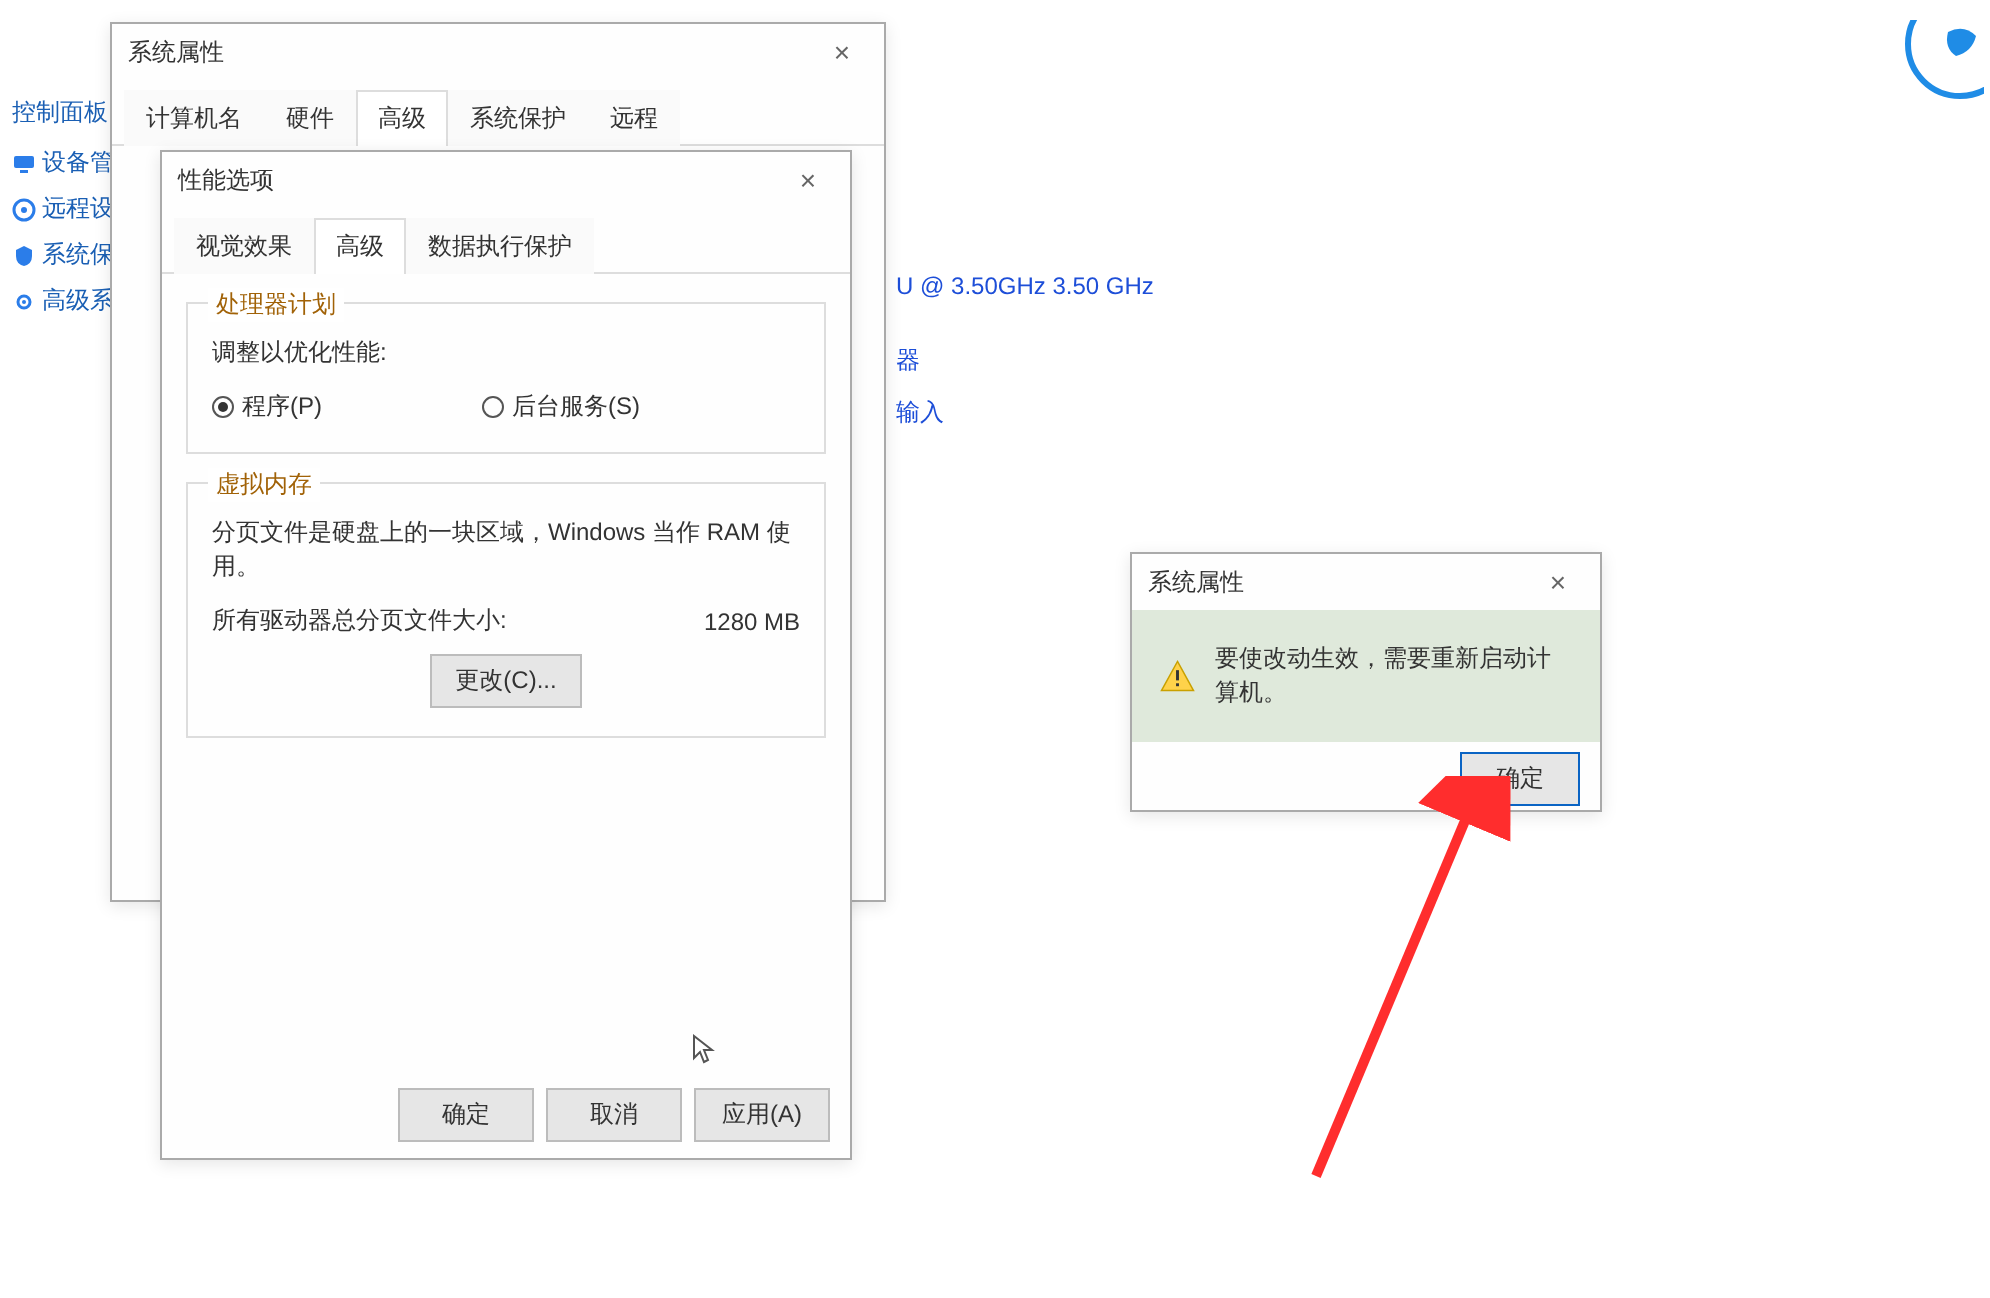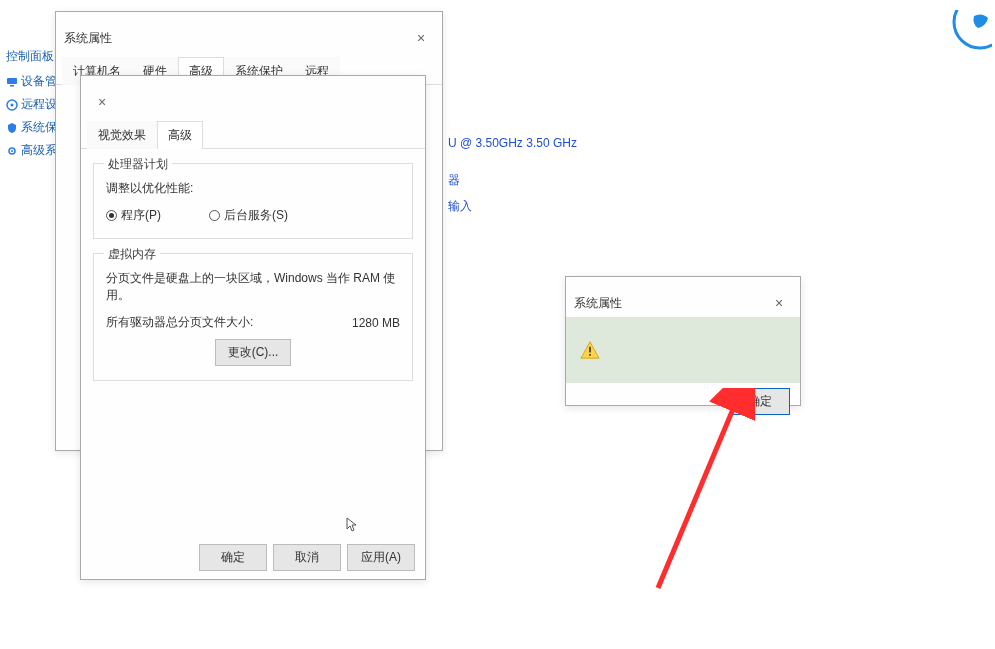--- a/index.html
+++ b/index.html
@@ -6,33 +6,33 @@
     body { width: 995px; height: 649px; background: #fff; position: relative; overflow: hidden; font-size: 12px; color: #333; }
 
     .sidebar { position: absolute; left: 0; top: 0; width: 78px; padding: 8px 0 0 6px; margin-top: 40px; }
     .sidebar-title { color: #1a5fb4; font-size: 12px; margin-bottom: 8px; }
     .side-item { display: flex; align-items: center; gap: 3px; color: #1a5fb4; font-size: 12px; margin-bottom: 6px; cursor: pointer; }
     .side-icon { width: 12px; height: 12px; display: inline-block; }
 
     .bg-text { position: absolute; color: #1d4ed8; font-size: 12px; }
 
     .dialog { position: absolute; background: #fefefe; border: 1px solid #aaa; box-shadow: 0 2px 8px rgba(0,0,0,0.1); }
-    .dialog .titlebar { height: 28px; display: flex; align-items: center; padding: 0 8px; background: #fefefe; margin-top: 12px; }
+    .dialog .titlebar { height: 28px; display: flex; align-items: center; padding: 0 8px; background: #fefefe; }
     .titlebar .t { flex: 1; font-size: 12px; color: #333; }
     .titlebar .close { width: 26px; text-align: center; color: #666; font-size: 14px; cursor: pointer; }
 
     .tabs { display: flex; align-items: flex-start; padding-left: 6px; border-bottom: 1px solid #ddd; margin-top: 4px; }
     .tab { padding: 5px 10px; font-size: 12px; color: #333; cursor: pointer; border: 1px solid transparent; border-bottom: none; position: relative; top: 1px; background: #fafafa; }
     .tab.active { background: #fff; border-color: #ddd; }
 
     .groupbox { border: 1px solid #ddd; margin: 14px 12px; padding: 10px 12px 14px; position: relative; }
-    .groupbox .legend { position: absolute; top: -8px; left: 10px; background: #fff; padding: 0 4px; font-size: 12px; color: #404040; }
+    .groupbox .legend { position: absolute; top: -8px; left: 10px; background: #fff; padding: 0 4px; font-size: 12px; color: #a16207; }
     .desc { font-size: 12px; color: #333; margin: 6px 0 10px; }
 
-    .radio-row { display: flex; gap: 48px; align-items: center; margin-top: 6px; }
+    .radio-row { display: flex; gap: 80px; align-items: center; margin-top: 6px; }
     .radio { display: flex; align-items: center; gap: 4px; font-size: 12px; cursor: pointer; }
     .radio .dot { width: 11px; height: 11px; border: 1px solid #555; border-radius: 50%; display: inline-flex; align-items: center; justify-content: center; }
     .radio.checked .dot::after { content: ""; width: 5px; height: 5px; background: #333; border-radius: 50%; }
 
     .vm-row { display: flex; justify-content: space-between; align-items: center; font-size: 12px; margin: 6px 0; }
 
     .button-bar { position: absolute; bottom: 8px; right: 10px; display: flex; gap: 6px; }
     .btn { min-width: 68px; padding: 4px 12px; background: #e6e6e6; border: 1px solid #bcbcbc; font-size: 12px; cursor: pointer; text-align: center; }
     .btn-primary { border: 1px solid #0a64c4; background: #e6e6e6; }
 
@@ -108,25 +108,27 @@
     <div class="tab">计算机名</div>
     <div class="tab">硬件</div>
     <div class="tab active">高级</div>
     <div class="tab">系统保护</div>
     <div class="tab">远程</div>
   </div>
 </div>
 
 <div id="perf-dlg" class="dialog">
   <div class="titlebar">
+    <span class="t">性能选项</span>
     <span class="close">×</span>
   </div>
   <div class="tabs">
     <div class="tab">视觉效果</div>
     <div class="tab active">高级</div>
+    <div class="tab">数据执行保护</div>
   </div>
 
   <div class="groupbox">
     <div class="legend">处理器计划</div>
     <div class="desc">调整以优化性能:</div>
     <div class="radio-row">
       <label class="radio checked">
         <span class="dot"></span>
         <span>程序(P)</span>
       </label>
@@ -160,20 +162,21 @@
   <div class="titlebar">
     <span class="t">系统属性</span>
     <span class="close">×</span>
   </div>
   <div class="msgbody">
     <svg class="warn-icon" viewBox="0 0 24 22">
       <path d="M12 1 L23 21 H1 Z" fill="#ffd24a" stroke="#c9a100" stroke-width="1"></path>
       <rect x="11" y="7" width="2" height="7" fill="#333"></rect>
       <rect x="11" y="16" width="2" height="2" fill="#333"></rect>
     </svg>
+    <span>要使改动生效，需要重新启动计算机。</span>
   </div>
   <div class="msgfoot">
     <div class="btn btn-primary" style="min-width:60px;">确定</div>
   </div>
 </div>
 
 <svg class="arrow-svg" viewBox="0 0 160 210">
   <defs>
     <marker id="ah" markerWidth="12" markerHeight="12" refX="2" refY="5" orient="auto">
       <path d="M0,0 L12,5 L0,10 Z" fill="#ff2d2d"></path>

